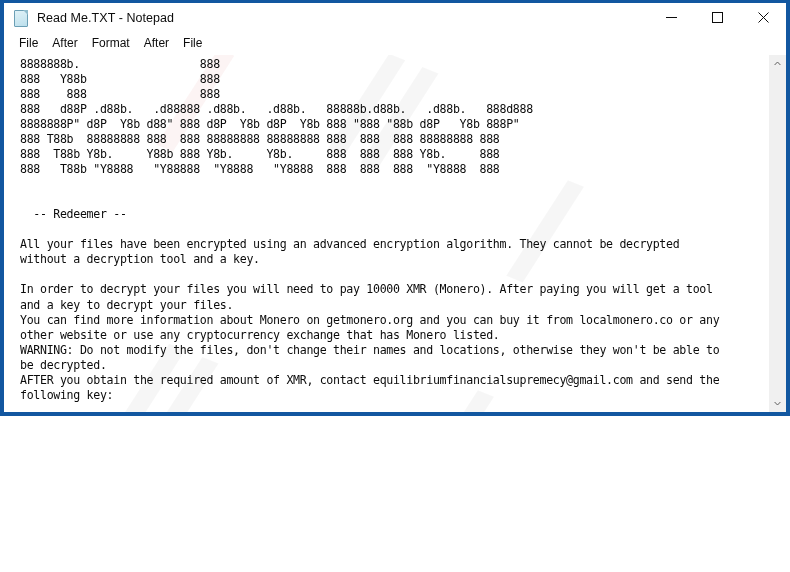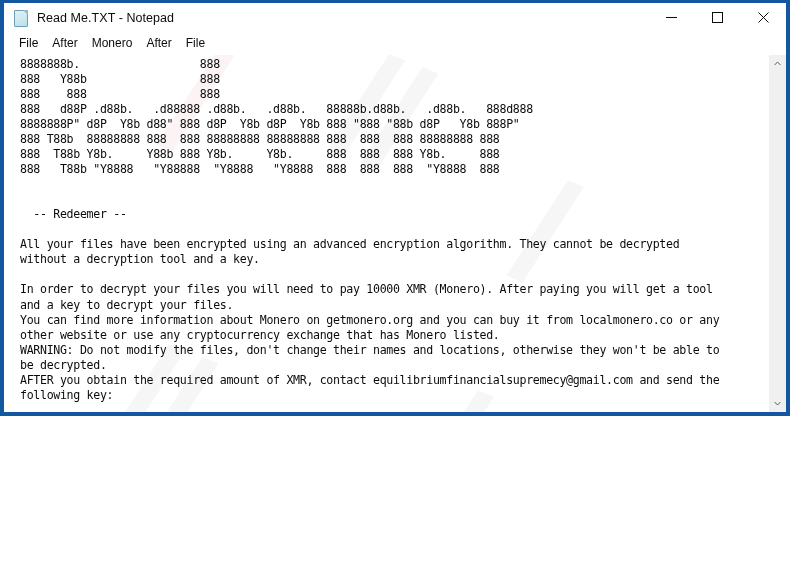--- a/index.html
+++ b/index.html
@@ -219,21 +219,21 @@
           <line x1="0.5" y1="0.5" x2="10.5" y2="10.5" stroke="#0c0c0c" stroke-width="1"></line>
           <line x1="10.5" y1="0.5" x2="0.5" y2="10.5" stroke="#0c0c0c" stroke-width="1"></line>
         </svg>
       </button>
     </div>
   </div>
 
   <div class="menubar">
     <div class="menu-item">File</div>
     <div class="menu-item">After</div>
-    <div class="menu-item">Monero</div>
+    <div class="menu-item">Format</div>
     <div class="menu-item">After</div>
     <div class="menu-item">File</div>
   </div>
 
   <div class="client">
     <div class="textarea">
       <div class="watermark">
         <div class="wm-band" style="left:340px; top:-30px; transform:rotate(22deg);">//</div>
         <div class="wm-red" style="left:170px; top:-40px; transform:rotate(22deg);">/</div>
         <div class="wm-band" style="left:520px; top:90px; transform:rotate(22deg);">/</div>

